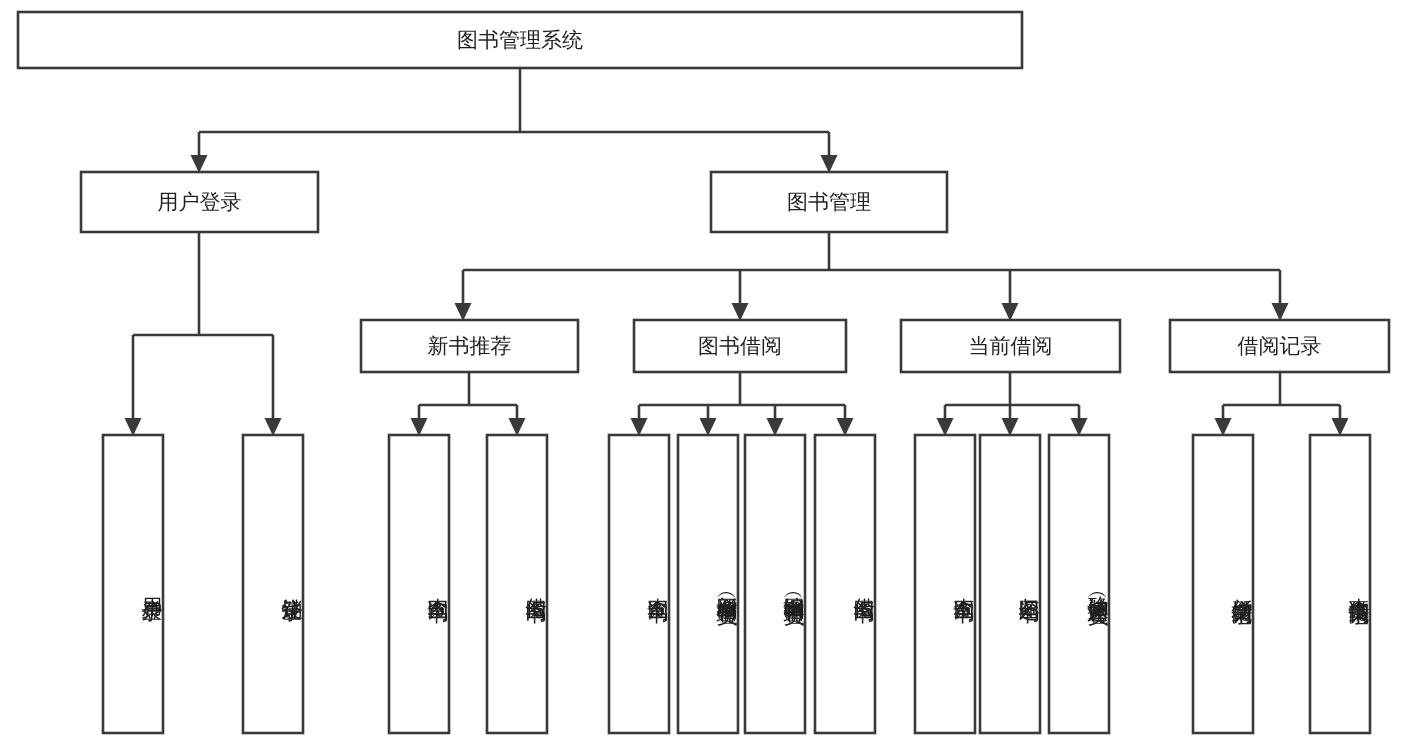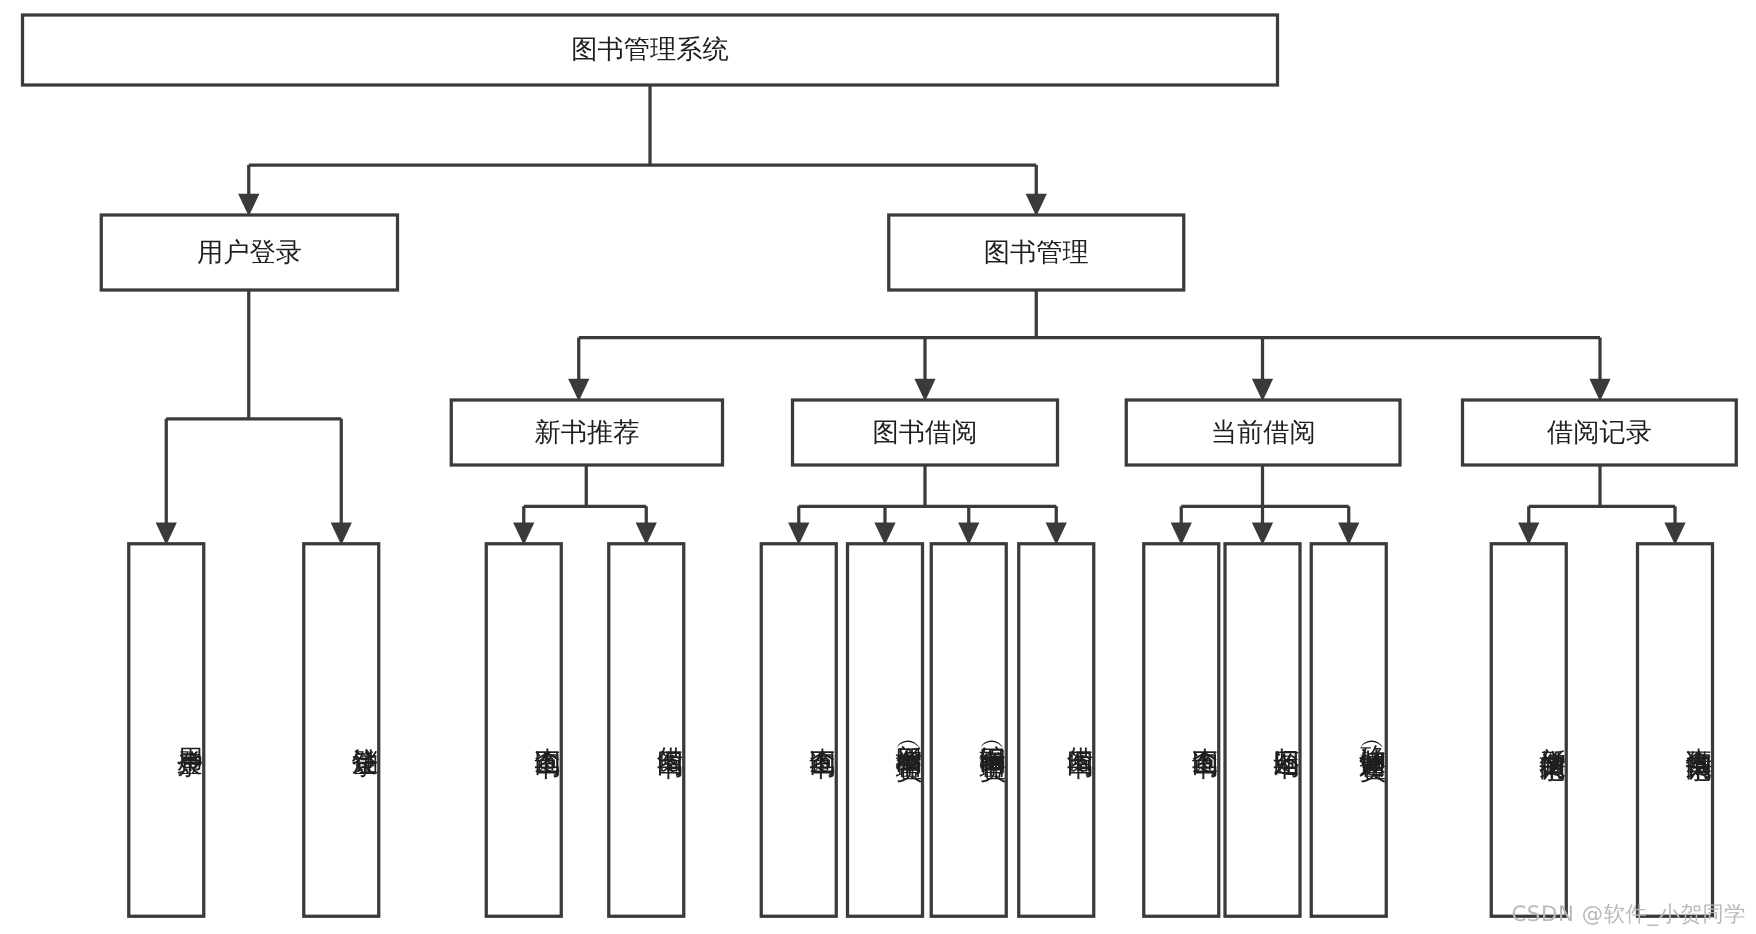--- a/index.html
+++ b/index.html
@@ -208,14 +208,13 @@
   <div class="leaf-label" style="left:745px; top:443px; width:60px; height:285px;">编辑图书（管理员）</div>
   <div class="leaf-label" style="left:815px; top:455px; width:60px; height:258px;">借阅图书</div>
 
   <div class="leaf-label" style="left:915px; top:455px; width:60px; height:258px;">查询图书</div>
   <div class="leaf-label" style="left:980px; top:455px; width:60px; height:258px;">归还图书</div>
   <div class="leaf-label" style="left:1049px; top:443px; width:60px; height:285px;">确认归还（管理员）</div>
 
   <div class="leaf-label" style="left:1193px; top:450px; width:60px; height:270px;">新增借阅记录</div>
   <div class="leaf-label" style="left:1310px; top:450px; width:60px; height:270px;">查询借阅记录</div>
 
-  <div class="watermark">CSDN @软件_小贺同学</div>
 </div>
 
 </body></html>

